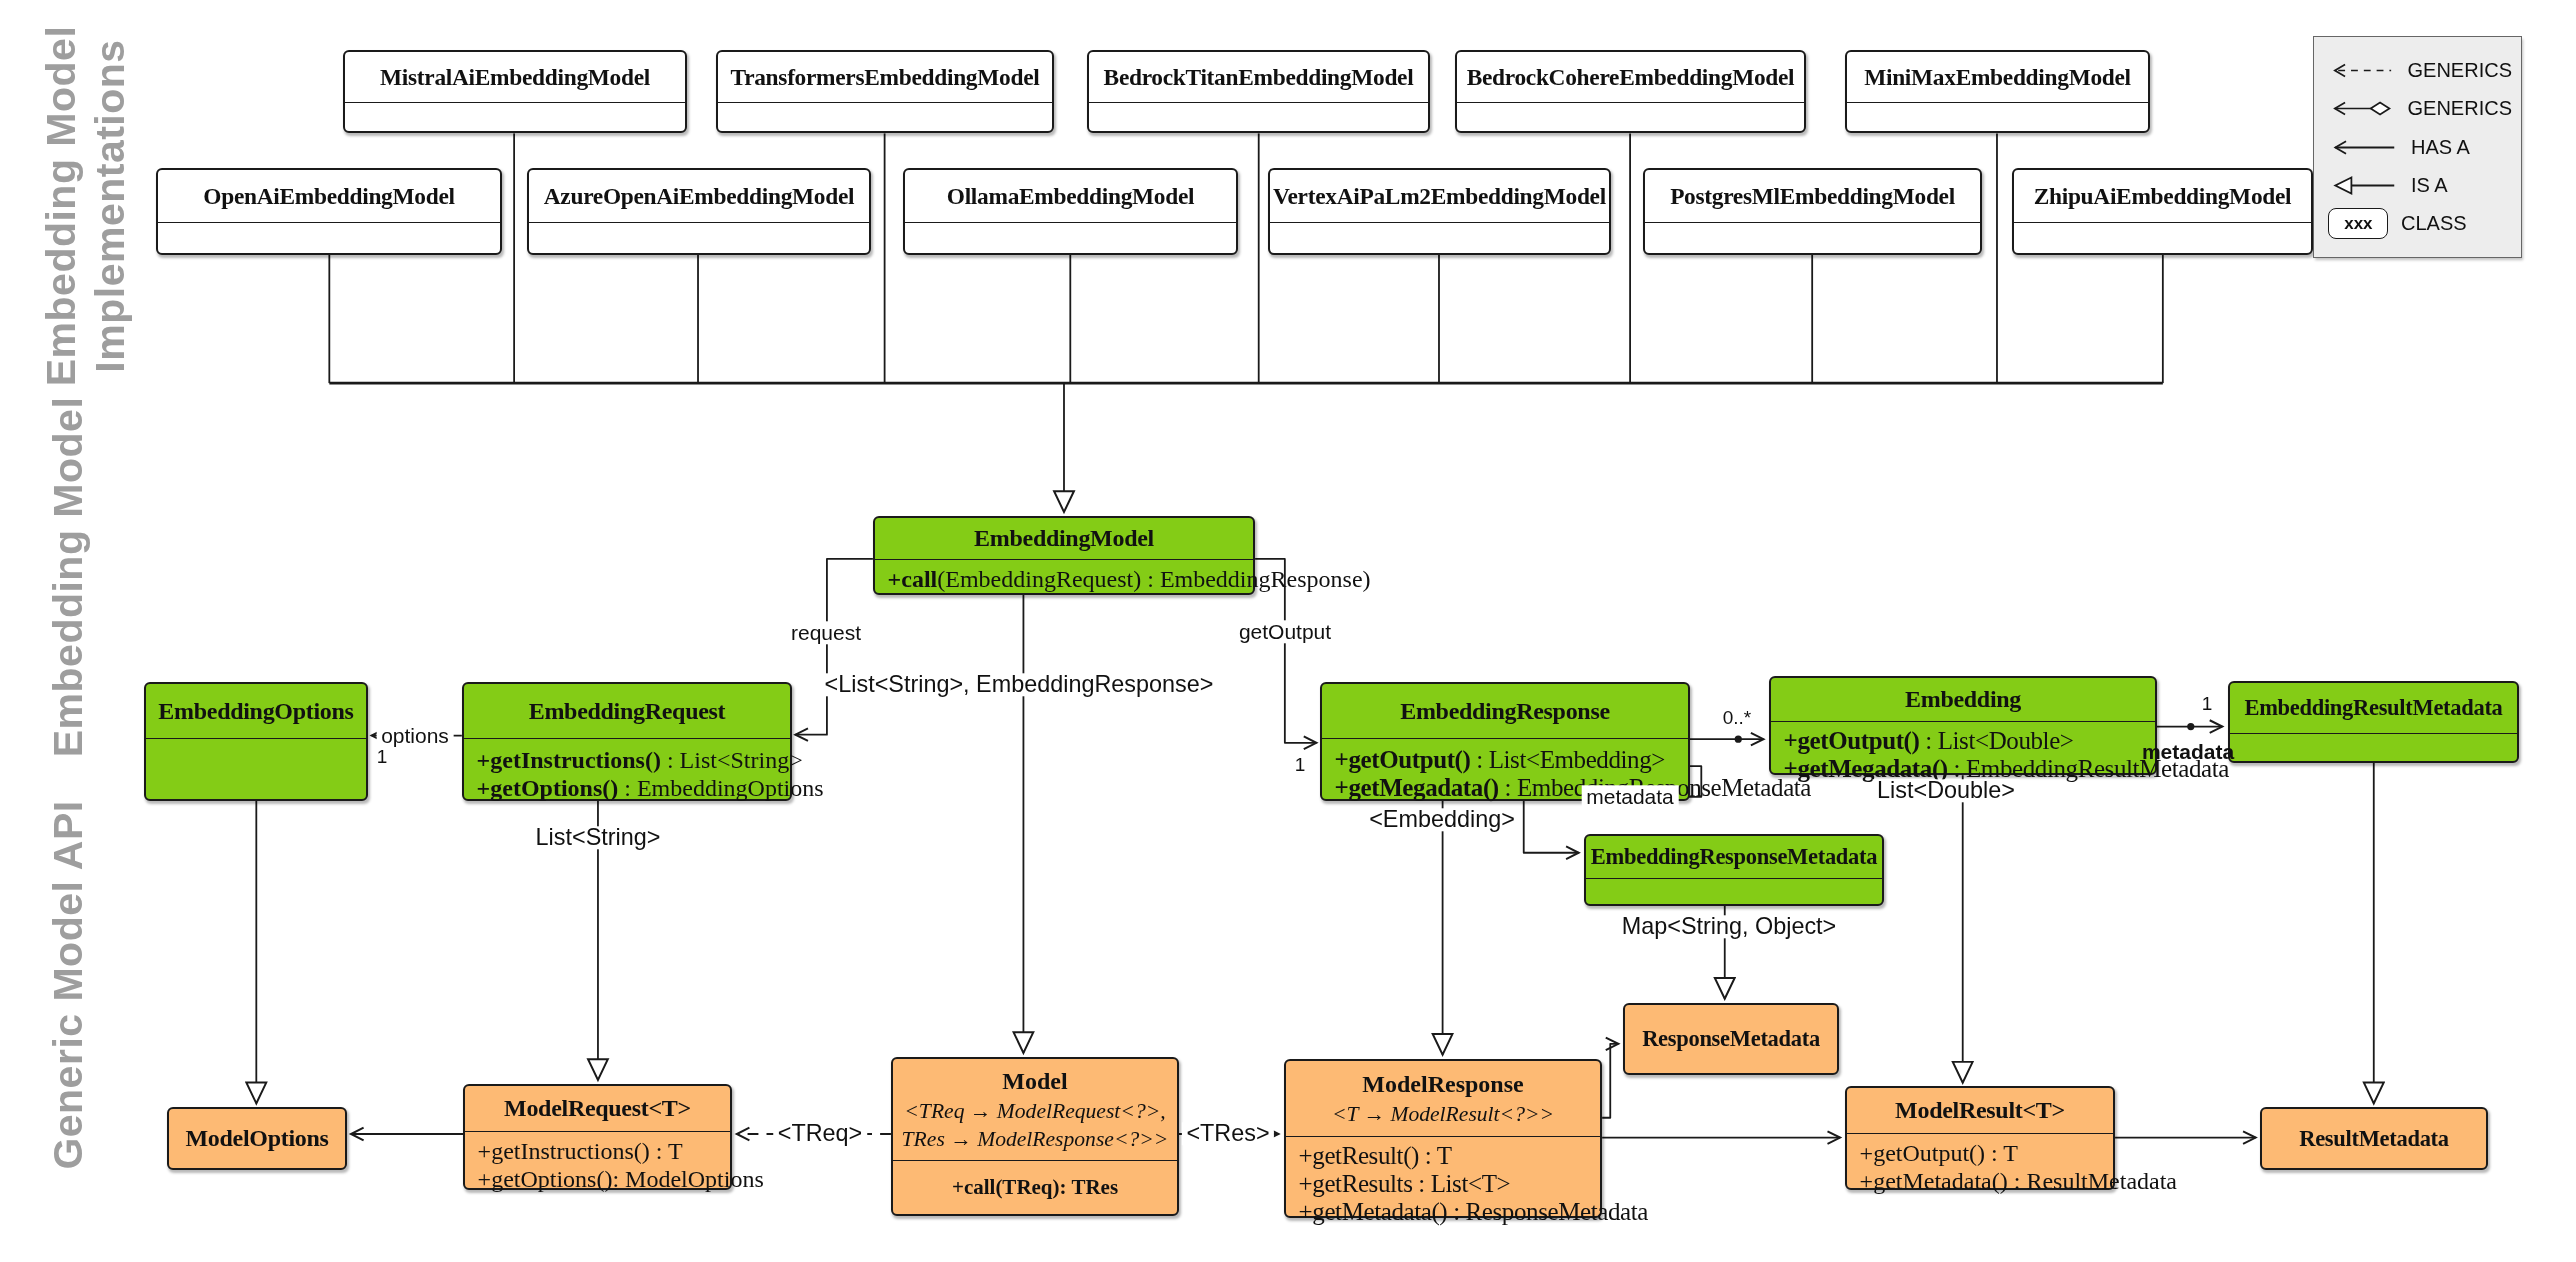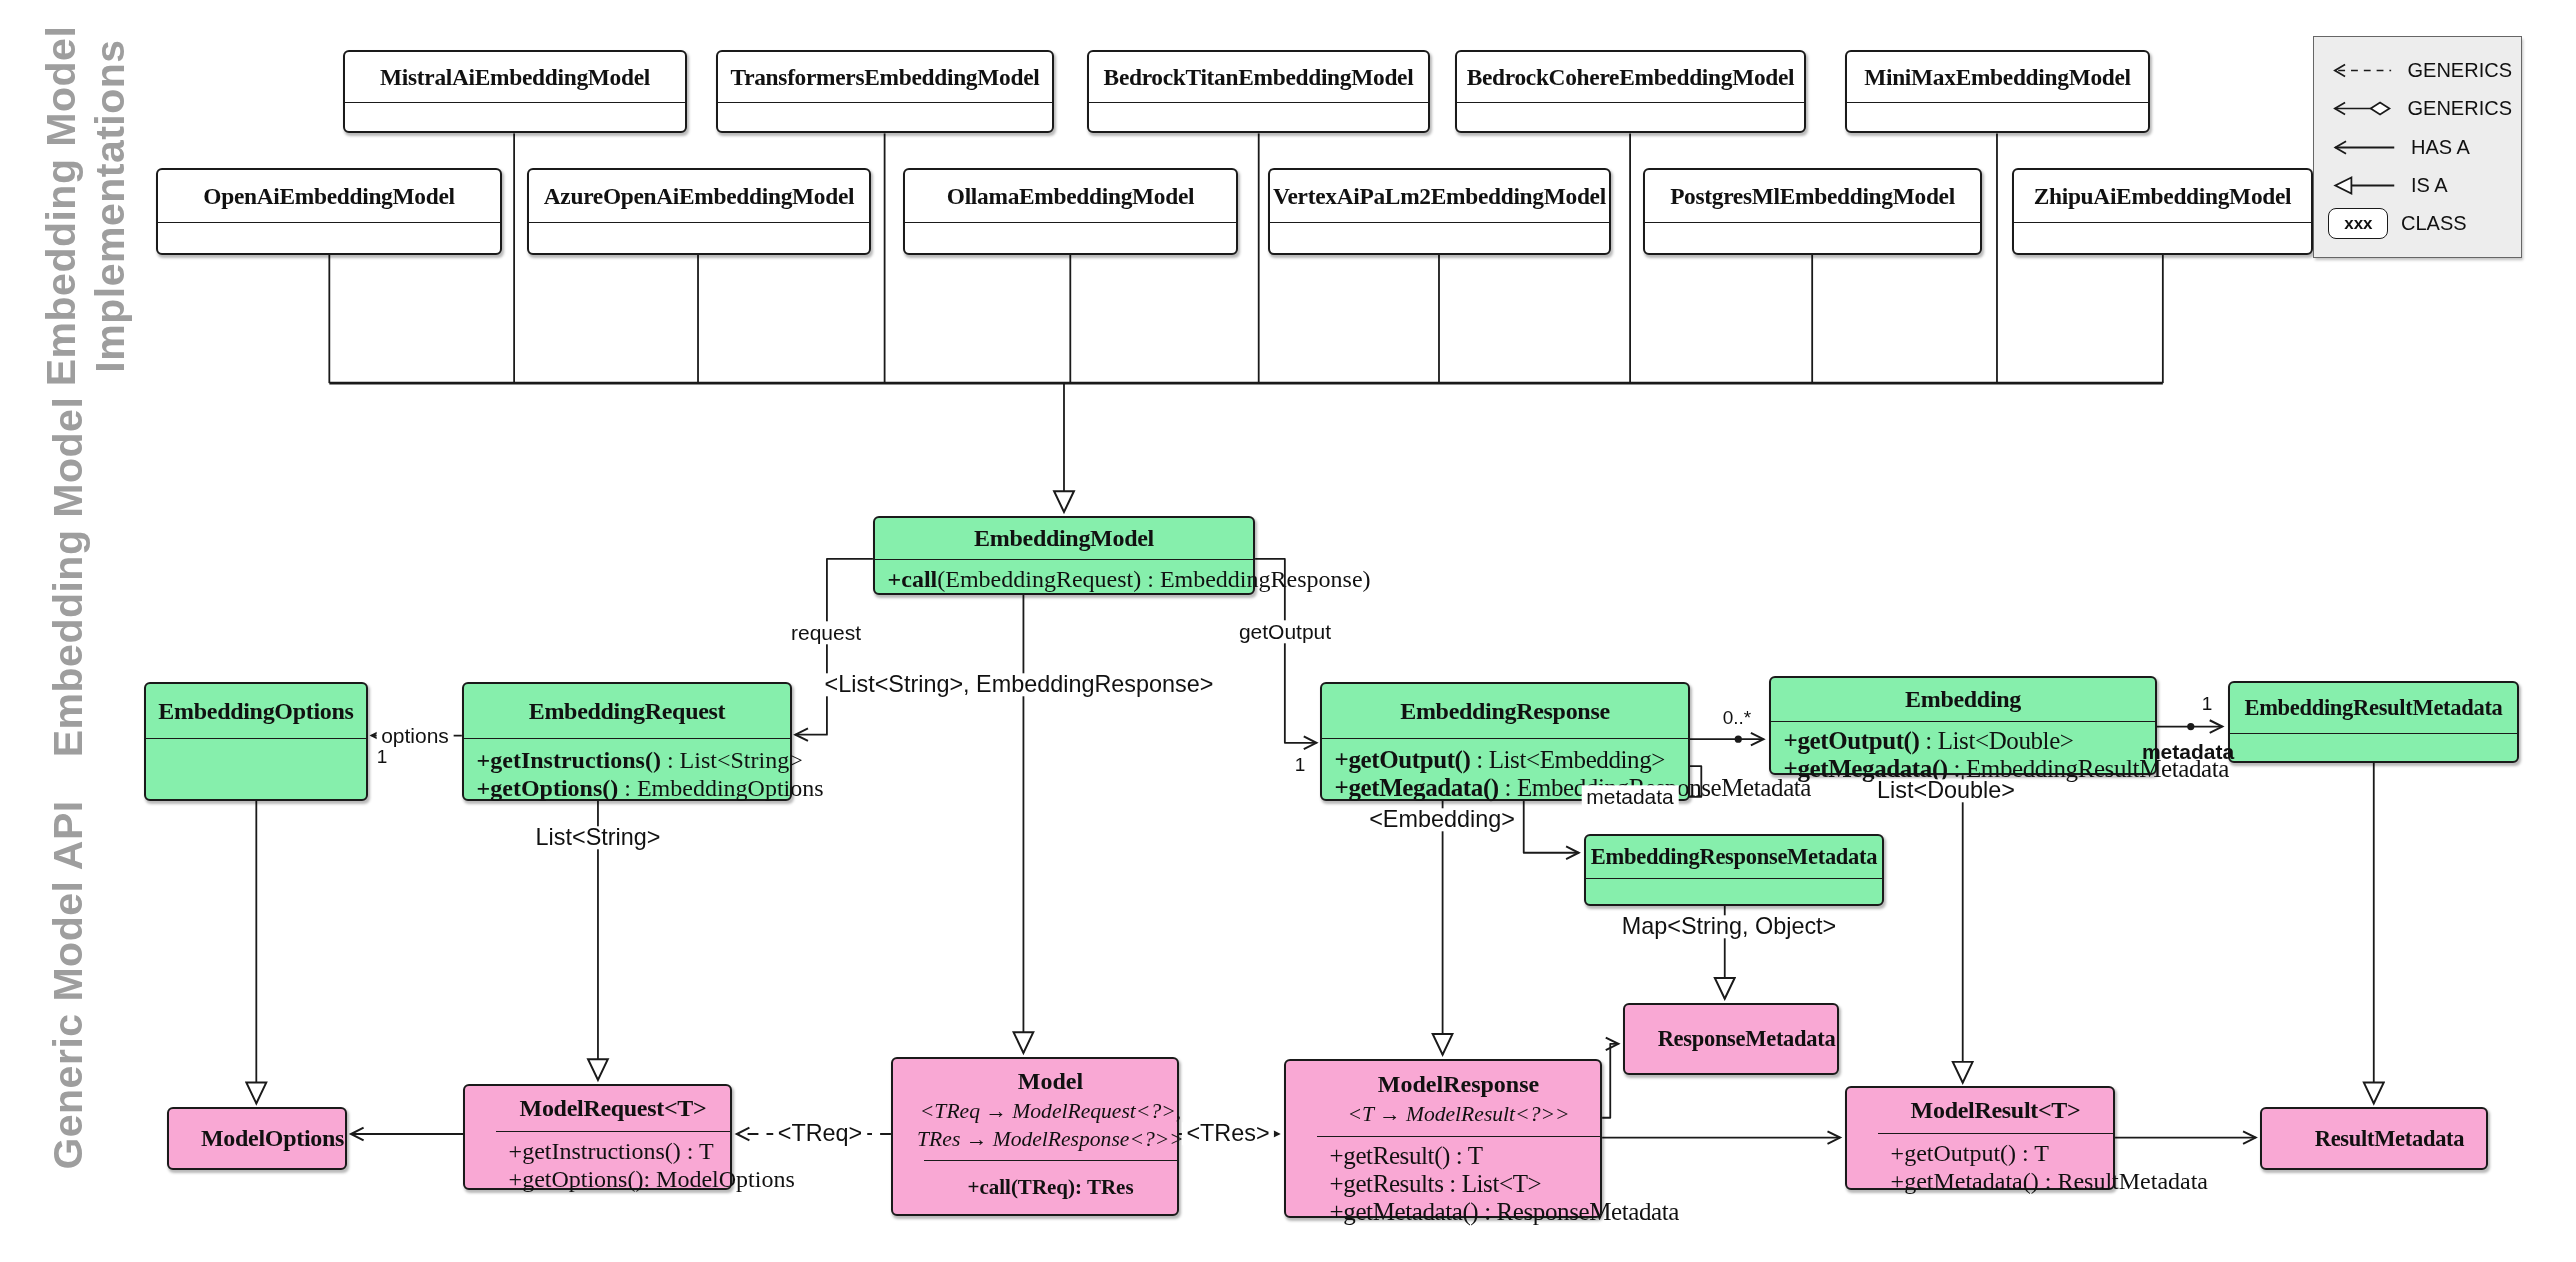--- a/index.html
+++ b/index.html
@@ -10,22 +10,22 @@
   
   .box{position:absolute;z-index:3;border:2.3px solid #1a1a1a;border-radius:6px;background:#fff;
        box-shadow:1.8px 2.7px 2.7px rgba(0,0,0,0.28);box-sizing:border-box;font-family:Liberation Serif, serif;}
   .box .bt{display:flex;align-items:center;justify-content:center;font-weight:bold;
            border-bottom:1.8px solid #1a1a1a;font-size:24px;letter-spacing:-0.3px;white-space:nowrap;}
   .box.white .bt{font-size:23.4px;}
   .box .bb{padding:7.2px 12.6px 0 12.6px;}
   .box .m{font-size:24px;line-height:28px;white-space:nowrap;}
   .box .m b{font-weight:bold;}
   .box.tight .m{font-size:25px;letter-spacing:-0.4px;}
-  .box.green{background:#86efac;}
-  .box.orange{background:#f9a8d4;padding-left:31px;}
+  .box.green{background:#84cc16;}
+  .box.orange{background:#fdba74;}
   .box.single{display:flex;align-items:center;justify-content:center;}
   .box.single .bt{border-bottom:none;}
   .st{font-style:italic;font-weight:normal;font-size:21.6px;line-height:28px;text-align:center;white-space:nowrap;}
   .hdr{border-bottom:1.8px solid #1a1a1a;display:flex;flex-direction:column;align-items:center;justify-content:center;box-sizing:border-box;}
   .hdr .t{font-weight:bold;font-size:24px;line-height:31px;}
   .callline{display:flex;align-items:center;justify-content:center;font-weight:bold;font-size:21px;text-align:right;}
 
   
   .elabel{position:absolute;z-index:4;transform:translate(-50%,-50%);font-size:21px;white-space:nowrap;
           line-height:23.4px;color:#111;}

